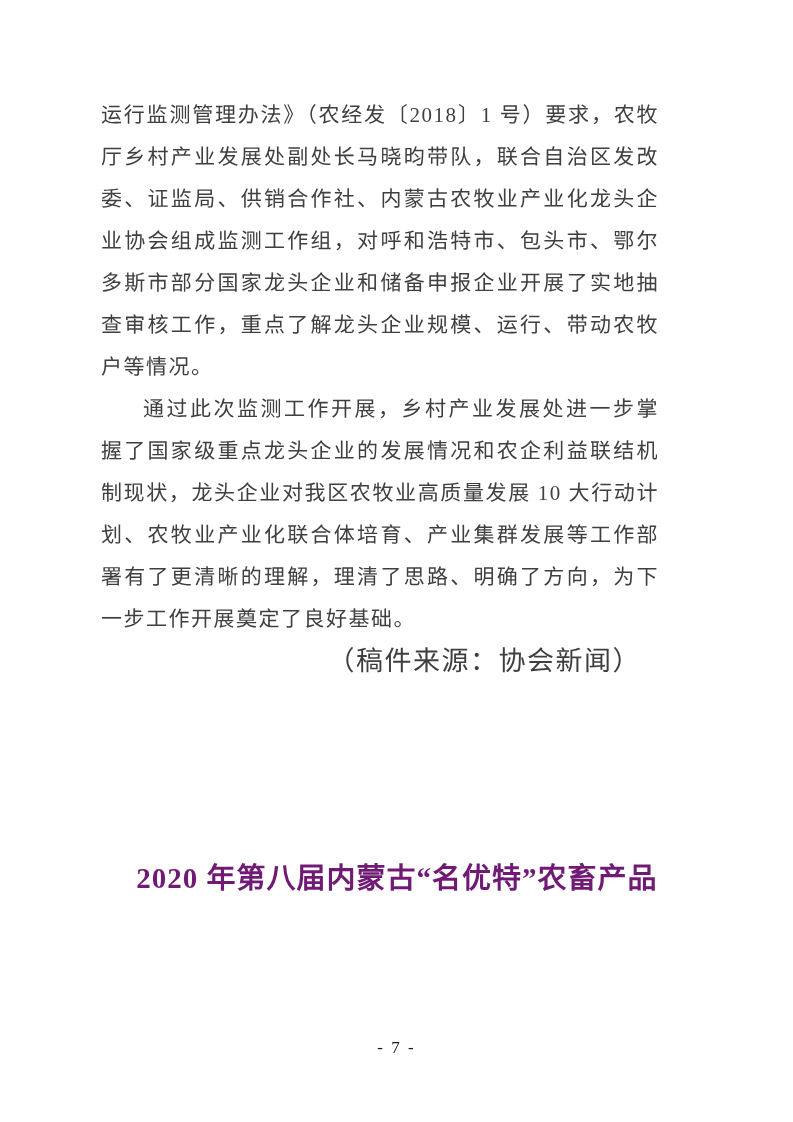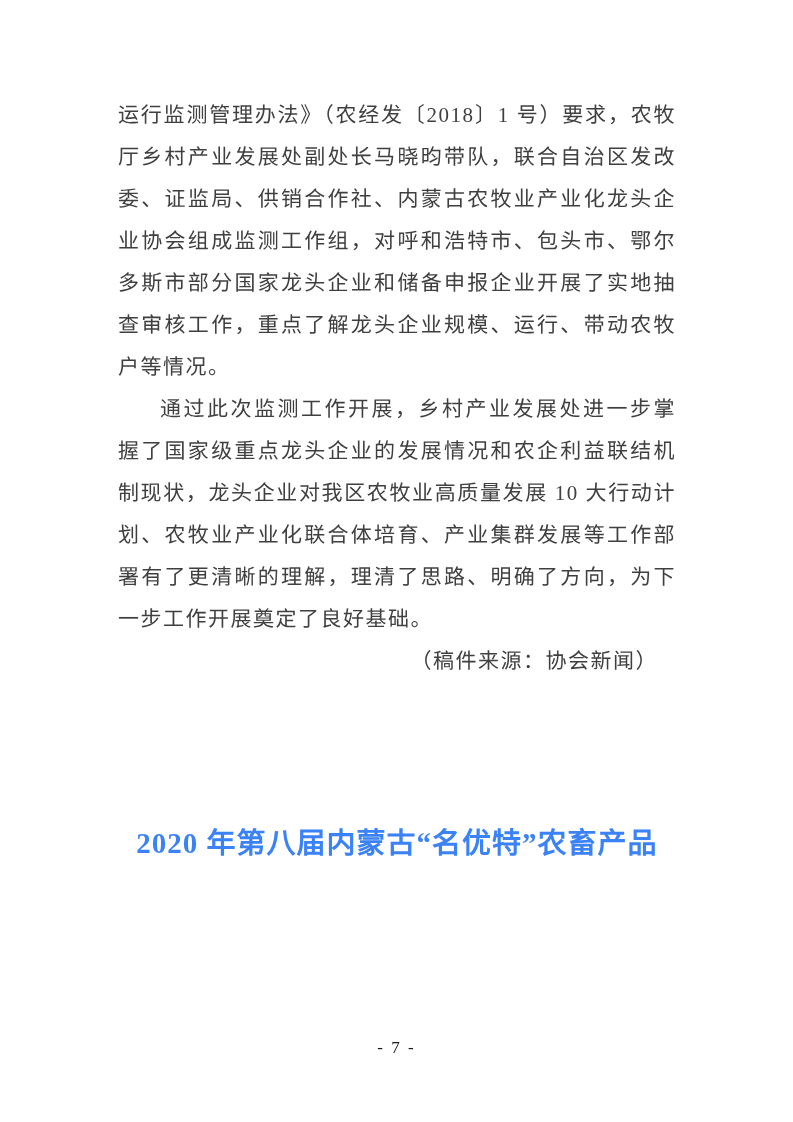--- a/index.html
+++ b/index.html
@@ -12,55 +12,55 @@
     position: relative;
     width: 793px;
     height: 1122px;
     background: #ffffff;
     overflow: hidden;
     font-family: "Liberation Serif", "DejaVu Serif", serif;
   }
 
   .content {
     position: absolute;
-    left: 118px;
+    left: 101px;
     width: 558px;
     top: 94px;
   }
 
   .body-para {
     font-size: 21px;
     line-height: 42px;
     color: #3f3f3f;
     letter-spacing: 1.5px;
     text-align: justify;
     text-justify: inter-character;
     font-weight: 400;
   }
 
   .body-para.indent {
     text-indent: 2em;
   }
 
   .source-line {
-    font-size: 21px;
+    font-size: 27px;
     line-height: 42px;
     color: #3f3f3f;
     letter-spacing: 1.5px;
     text-align: right;
     padding-right: 18px;
   }
 
   .article-heading {
     position: absolute;
     left: 118px;
     width: 558px;
-    top: 808px;
+    top: 843px;
     text-align: center;
-    color: #3b82f6;
+    color: #701a75;
     font-weight: 700;
     font-size: 29px;
     line-height: 70px;
     letter-spacing: 1px;
   }
 
   .page-number {
     position: absolute;
     left: 0;
     width: 793px;

